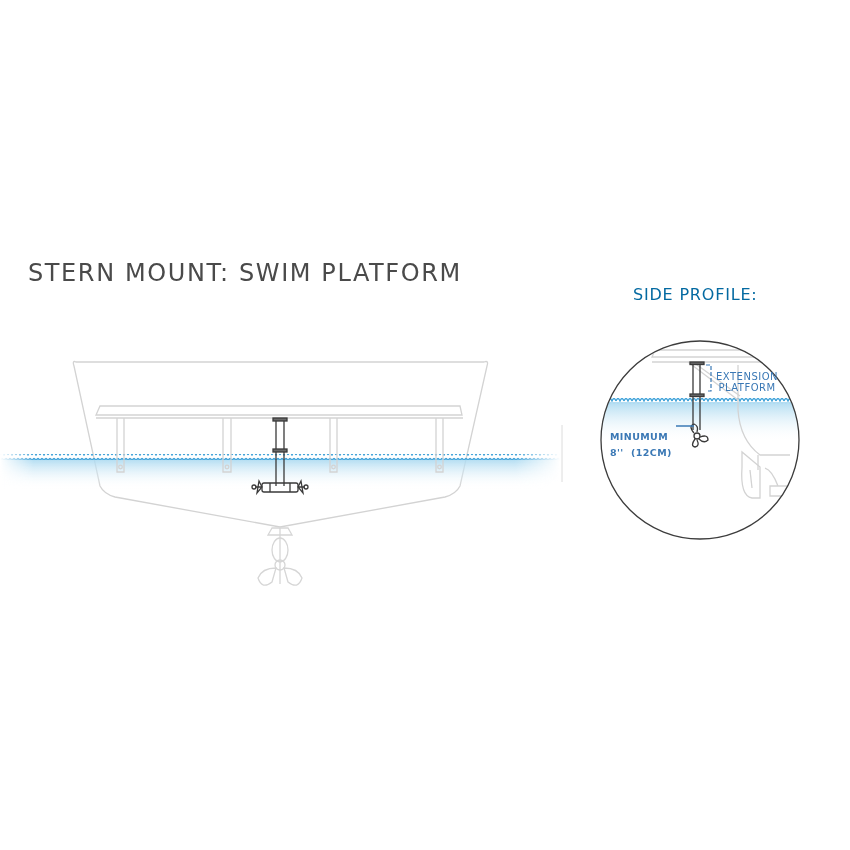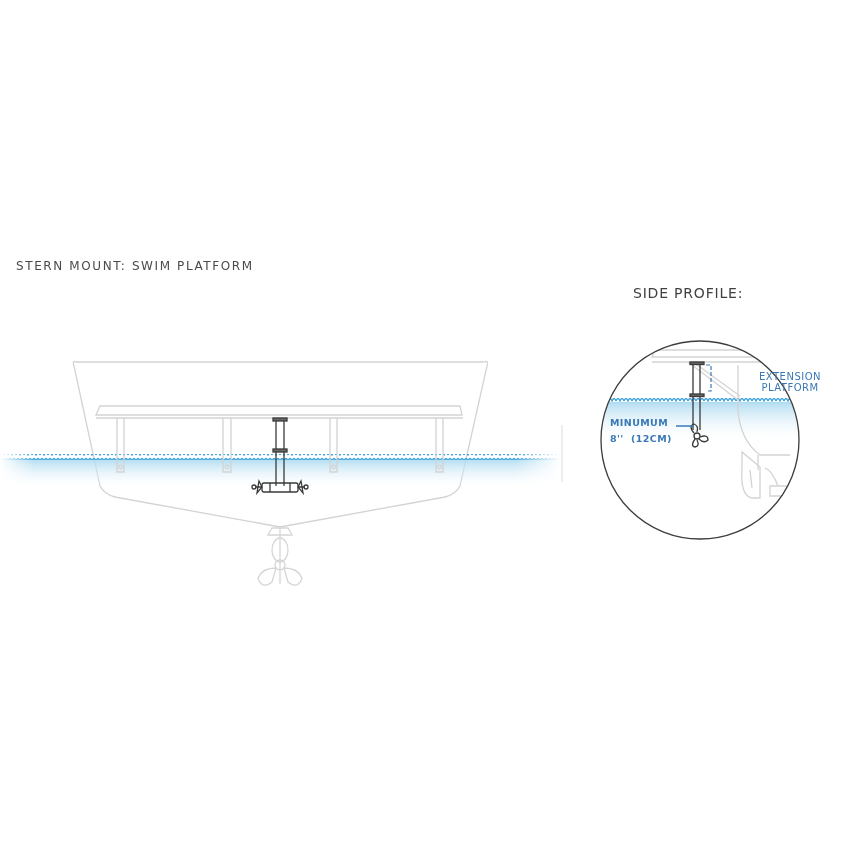--- a/index.html
+++ b/index.html
@@ -1,26 +1,26 @@
 <!DOCTYPE html>
 <html><head>
 <meta charset="utf-8">
 <style>
   html, body { margin:0; padding:0; background:#ffffff; }
   body { width:850px; height:850px; position:relative; overflow:hidden;
          font-family:"DejaVu Sans", sans-serif; }
-  .title-main { position:absolute; left:16px; top:259px; font-size:12px;
+  .title-main { position:absolute; left:28px; top:259px; font-size:24px;
                 letter-spacing:1.6px; color:#4a4a4a; font-weight:normal; white-space:nowrap; }
-  .title-side { position:absolute; left:633px; top:285px; font-size:14px;
-                letter-spacing:0.8px; color:#404040; white-space:nowrap; }
+  .title-side { position:absolute; left:633px; top:285px; font-size:16px;
+                letter-spacing:0.8px; color:#0369a1; white-space:nowrap; }
   svg { position:absolute; left:0; top:0; }
   .lbl { position:absolute; font-family:"DejaVu Sans", sans-serif; font-weight:bold;
          color:#3a78b5; white-space:nowrap; }
-  .lbl-ext { left:716px; top:371px; font-size:10px; line-height:11px; letter-spacing:0.5px; font-weight:normal; text-align:center;margin-left:43px; }
-  .lbl-min { left:610px; top:415px; font-size:9.5px; line-height:16px; letter-spacing:0.4px; }
+  .lbl-ext { left:716px; top:371px; font-size:10px; line-height:11px; letter-spacing:0.5px; font-weight:normal; text-align:center; }
+  .lbl-min { left:610px; top:429px; font-size:9.5px; line-height:16px; letter-spacing:0.4px; }
 </style>
 </head>
 <body>
 
 <div class="title-main">STERN MOUNT: SWIM PLATFORM</div>
 <div class="title-side">SIDE PROFILE:</div>
 
 <svg width="850" height="850" viewBox="0 0 850 850">
   <defs>
     <linearGradient id="waterFade" x1="0" y1="0" x2="0" y2="1">

